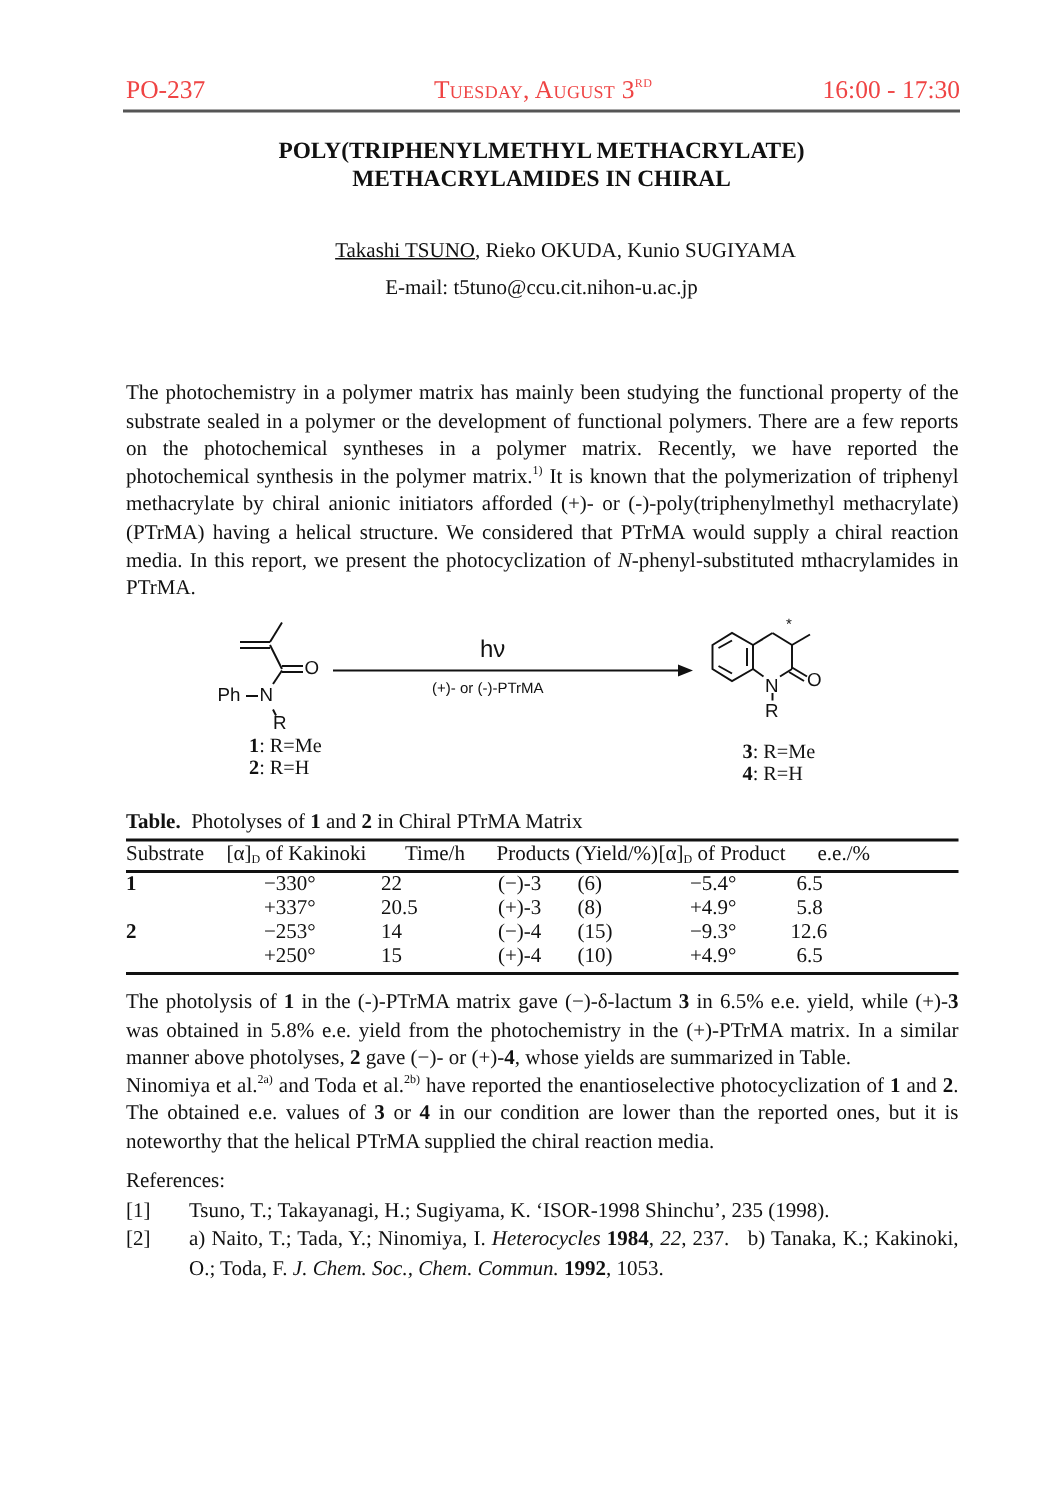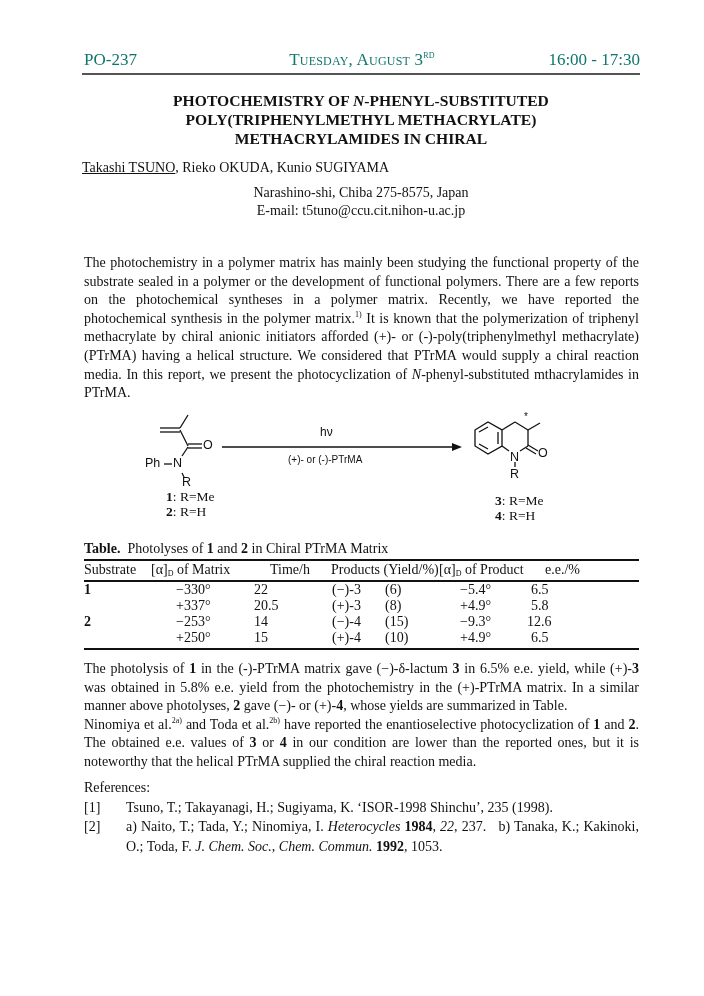--- a/index.html
+++ b/index.html
@@ -2,42 +2,42 @@
 <html><head>
 <meta charset="utf-8">
 <style>
   html, body { margin: 0; padding: 0; background: #ffffff; }
   body {
     width: 704px; height: 996px; position: relative; overflow: hidden;
     font-family: "Liberation Serif", "DejaVu Serif", serif; color: #111;
   }
   .abs { position: absolute; }
   
-  .hdr { left: 84px; top: 50px; width: 556px; height: 22px; font-size: 17px; color: #0f766e; }
+  .hdr { left: 84px; top: 50px; width: 556px; height: 22px; font-size: 17px; color: #ef4444; }
   .hdr .left { position: absolute; left: 0; top: 0; }
   .hdr .mid { position: absolute; left: 0; width: 100%; text-align: center; top: 0; font-variant: small-caps; letter-spacing: 0.2px; }
   .hdr .right { position: absolute; right: 0; top: 0; }
   .hdr sup { font-size: 8px; vertical-align: 7px; }
   .hrule { left: 82px; top: 73px; width: 558px; height: 2px; background: #555; }
   
   .title { left: 82px; top: 91px; width: 558px; text-align: center; font-weight: bold; font-size: 15.6px; line-height: 19px; }
-  .authors { left: 82px; top: 160px; width: 558px; text-align: left; font-size: 14px; }
+  .authors { left: 98px; top: 160px; width: 558px; text-align: center; font-size: 14px; }
   .authors u { text-decoration: underline; }
   .affil { left: 82px; top: 184px; width: 558px; text-align: center; font-size: 14px; line-height: 17.5px; }
   
   .para { left: 84px; width: 555px; font-size: 14px; line-height: 18.6px; text-align: justify; }
   .para sup { font-size: 8px; vertical-align: 6px; line-height: 0; }
   .p1 { top: 254px; }
   .p2 { top: 660px; }
   
   .scheme { left: 130px; top: 400px; width: 450px; height: 130px; }
   .scheme svg { position: absolute; left: 0; top: 0; }
   .chem-label { position: absolute; font-family: "Liberation Sans", sans-serif; font-size: 12.5px; color: #111; }
   .cond { position: absolute; font-family: "Liberation Sans", sans-serif; font-size: 10px; color: #111; }
-  .hv { position: absolute; font-family: "Liberation Sans", sans-serif; font-size: 12px; }
+  .hv { position: absolute; font-family: "Liberation Sans", sans-serif; font-size: 16px; }
   .cmpd { position: absolute; font-size: 13.5px; line-height: 15px; }
   
   .tcap { left: 84px; top: 541px; font-size: 14px; }
   .trule { position: absolute; left: 84px; width: 555px; height: 1.5px; background: #111; }
   .tbl { position: absolute; left: 84px; width: 555px; font-size: 14px; }
   .tbl .cell { position: absolute; white-space: nowrap; }
   .tbl sub { font-size: 8px; vertical-align: -2px; }
   
   .refs { left: 84px; top: 778px; width: 555px; font-size: 14px; line-height: 19.5px; }
   .ref { position: relative; padding-left: 42px; text-align: justify; }
@@ -47,31 +47,29 @@
 <body>
 
 <div class="abs hdr">
   <span class="left">PO-237</span>
   <span class="mid"><span>Tuesday, August 3</span><sup>RD</sup></span>
   <span class="right">16:00 - 17:30</span>
 </div>
 <div class="abs hrule"></div>
 
 <div class="abs title">
-  <div><span>PHOTOCHEMISTRY OF </span><i>N</i><span>-PHENYL-SUBSTITUTED</span></div>
   <div>POLY(TRIPHENYLMETHYL METHACRYLATE)</div>
   <div>METHACRYLAMIDES IN CHIRAL</div>
 </div>
 
 <div class="abs authors">
   <u>Takashi TSUNO</u><span>, Rieko OKUDA, Kunio SUGIYAMA</span>
 </div>
 
 <div class="abs affil">
-  <div>Narashino-shi, Chiba 275-8575, Japan</div>
   <div>E-mail: t5tuno@ccu.cit.nihon-u.ac.jp</div>
 </div>
 
 <div class="abs para p1"><span>The photochemistry in a polymer matrix has mainly been studying the functional property of the substrate sealed in a polymer or the development of functional polymers.  There are a few reports on the photochemical syntheses in a polymer matrix.   Recently, we have reported the photochemical synthesis in the polymer matrix.</span><sup>1)</sup><span> It is known that the polymerization of triphenyl methacrylate by chiral anionic initiators afforded (+)- or (-)-poly(triphenylmethyl methacrylate) (PTrMA) having a helical structure.  We considered that PTrMA would supply a chiral reaction media.  In this report, we present the photocyclization of </span><i>N</i><span>-phenyl-substituted mthacrylamides in PTrMA.</span></div>
 
 <div class="abs scheme">
   <svg width="450" height="130">
     <g stroke="#111" stroke-width="1.3" fill="none">
 
       <line x1="58" y1="15" x2="50" y2="28"></line>
@@ -120,21 +118,21 @@
     <div><b>3</b><span>: R=Me</span></div>
     <div><b>4</b><span>: R=H</span></div>
   </div>
 </div>
 
 <div class="abs tcap"><b>Table.</b><span style="white-space:pre;">  Photolyses of </span><b>1</b><span style="white-space:pre;"> and </span><b>2</b><span> in Chiral PTrMA Matrix</span></div>
 <div class="trule" style="top:559px;"></div>
 
 <div class="tbl" style="top:562px;height:18px;">
   <span class="cell" style="left:0;">Substrate</span>
-  <span class="cell" style="left:67px;"><span>[α]</span><sub>D</sub><span> of Matrix</span></span>
+  <span class="cell" style="left:67px;"><span>[α]</span><sub>D</sub><span> of Kakinoki</span></span>
   <span class="cell" style="left:186px;">Time/h</span>
   <span class="cell" style="left:247px;">Products (Yield/%)</span>
   <span class="cell" style="left:355px;"><span>[α]</span><sub>D</sub><span> of Product</span></span>
   <span class="cell" style="left:461px;">e.e./%</span>
 </div>
 <div class="trule" style="top:580px;"></div>
 
 <div class="tbl" style="top:582px;">
   <div class="row" style="position:absolute;top:0;left:0;width:555px;height:17px;">
     <b class="cell" style="left:0;">1</b>

